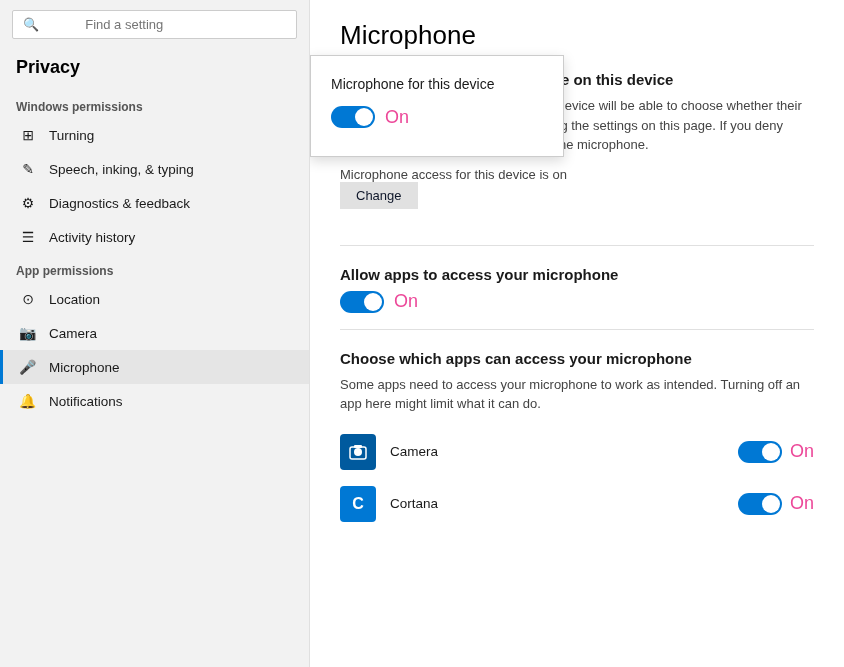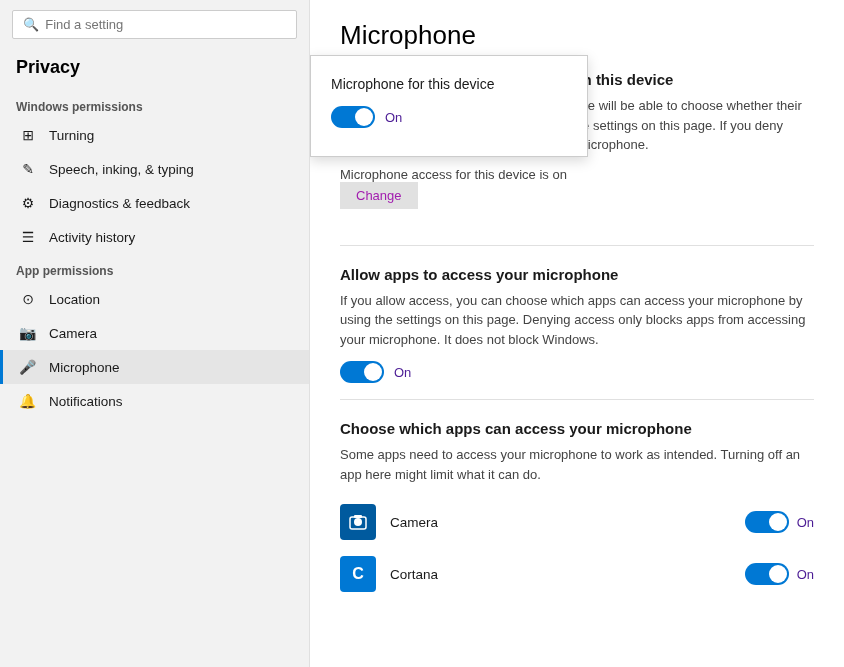--- a/index.html
+++ b/index.html
@@ -40,20 +40,21 @@
       border-radius: 2px;
     }
 
     .sidebar-search input {
       border: none;
       outline: none;
       font-size: 13px;
       flex: 1;
       background: transparent;
       color: #333;
+      margin-left: 40px;
     }
 
     .sidebar-title {
       font-size: 18px;
       font-weight: 600;
       padding: 8px 0 12px 16px;
       color: #000;
     }
 
     .section-label {
@@ -123,34 +124,34 @@
       font-size: 13px;
       color: #444;
     }
 
     .change-btn {
       background: #e1e1e1;
       border: none;
       padding: 6px 16px;
       font-size: 13px;
       cursor: pointer;
-      color: #a21caf;
+      color: #0f172a;
       margin-bottom: 20px;
     }
 
     .toggle-row {
       display: flex;
       align-items: center;
       gap: 10px;
       margin-bottom: 8px;
     }
 
     .toggle-label {
-      font-size: 13px;
-      color: #4c1d95;
+      font-size: 18px;
+      color: #ec4899;
     }
 
     
     .toggle {
       width: 44px;
       height: 22px;
       border-radius: 11px;
       position: relative;
       cursor: pointer;
       flex-shrink: 0;
@@ -217,21 +218,21 @@
       display: flex;
       align-items: center;
       gap: 8px;
     }
 
     
     .popup-overlay {
       position: absolute;
       top: 55px;
       left: 0;
-      width: 278px;
+      width: 254px;
       background: white;
       border: 1px solid #ccc;
       box-shadow: 0 4px 12px rgba(0,0,0,0.15);
       padding: 20px;
       z-index: 100;
     }
 
     .popup-title {
       font-size: 14px;
       color: #1a1a1a;
@@ -307,21 +308,20 @@
       <div class="section-heading">Allow access to the microphone on this device</div>
       <p class="section-desc">If you allow access, people using this device will be able to choose whether their apps have microphone access by using the settings on this page. If you deny access, it stops apps from accessing the microphone.</p>
       <div class="status-text">Microphone access for this device is on</div>
       <button class="change-btn">Change</button>
     </div>
 
     <div class="divider"></div>
 
     <div>
       <div class="section-heading">Allow apps to access your microphone</div>
-      <p class="section-desc">If you allow access, you can choose which apps can access your microphone by using the settings on this page. Denying access only blocks apps from accessing your microphone. It does not block Windows.</p>
       <div class="toggle-row">
         <div class="toggle on"></div>
         <span class="toggle-label">On</span>
       </div>
     </div>
 
     <div class="divider"></div>
 
     <div>
       <div class="section-heading">Choose which apps can access your microphone</div>

